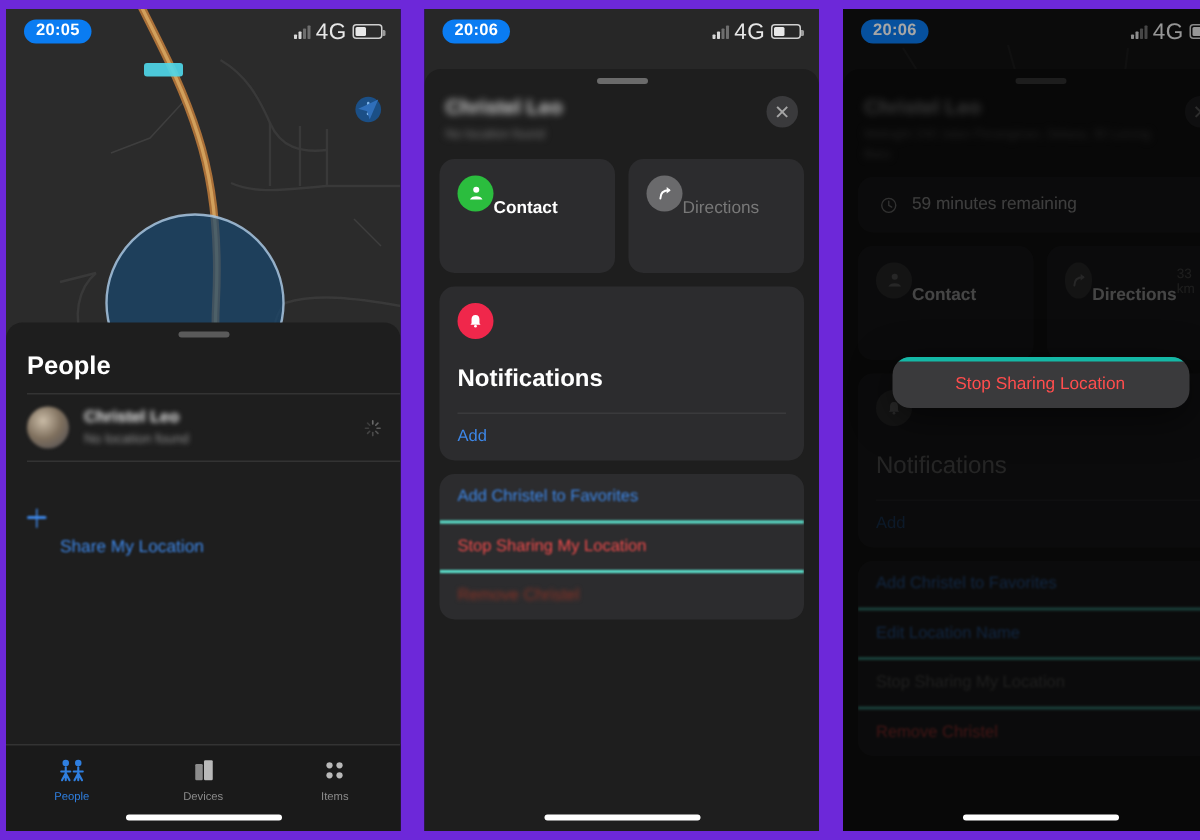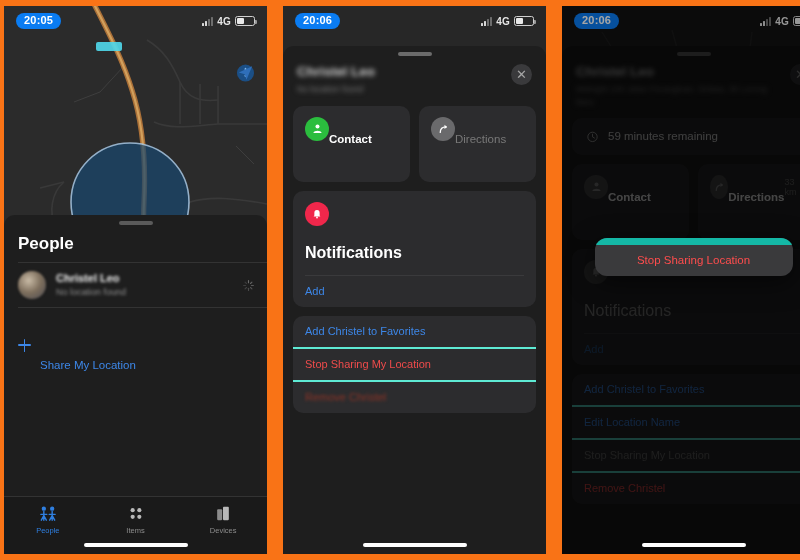--- a/index.html
+++ b/index.html
@@ -6,21 +6,21 @@
   html, body {
     width: 800px; height: 560px;
     background: #ffffff;
     font-family: "Liberation Sans", sans-serif;
     overflow: hidden;
   }
   .stage {
     position: relative;
     width: 800px; height: 560px;
     display: flex;
-    background: #f97316;
+    background: #6d28d9;
   }
 
   
   .panel {
     position: relative;
     width: 263px;
     height: 548px;
     margin-top: 6px;
     background: #000000;
     overflow: hidden;
@@ -51,21 +51,21 @@
   }
   .status-right {
     display: flex; align-items: center; gap: 4px;
   }
   .bars { display: flex; align-items: flex-end; gap: 1px; height: 10px; }
   .bars i { display: block; width: 2px; background: #d8d8d8; border-radius: .5px; }
   .bars i:nth-child(1) { height: 3px; }
   .bars i:nth-child(2) { height: 5px; }
   .bars i:nth-child(3) { height: 7px; background: #6e6e6e; }
   .bars i:nth-child(4) { height: 9px; background: #6e6e6e; }
-  .net { color: #e6e6e6; font-size: 10px; font-weight: bold; letter-spacing: .2px; }
+  .net { color: #e6e6e6; font-size: 15px; font-weight: normal; letter-spacing: .2px; }
   .battery {
     width: 20px; height: 10px;
     border: 1.2px solid #cfcfcf; border-radius: 2.5px;
     position: relative; padding: 1px;
   }
   .battery::after {
     content: ""; position: absolute; right: -3px; top: 3px;
     width: 1.6px; height: 4px; background: #9a9a9a; border-radius: 0 1px 1px 0;
   }
   .battery b { display: block; height: 100%; width: 42%; background: #e8e8e8; border-radius: 1px; }
@@ -254,21 +254,21 @@
     overflow: hidden;
     text-align: center;
     box-shadow: 0 6px 26px rgba(0,0,0,.55);
   }
   .alert-title {
     color: #ffffff; font-size: 10.5px; font-weight: bold;
     line-height: 1.35; padding: 13px 14px 12px;
   }
   .alert-btn {
     font-size: 11.5px; padding: 9px 6px 10px;
-    border-top: 7px solid #14b8a6;
+    border-top: 3px solid #14b8a6;
   }
   .alert-btn--destructive { color: #ff4d4d; }
   .alert-btn--cancel { color: #3d87e8; font-weight: bold; }
 </style>
 </head>
 <body>
 
 <div class="stage">
 
   <div class="panel panel--1">
@@ -378,36 +378,36 @@
             <circle cx="17" cy="4.2" r="2.6" fill="#2f7fe0"></circle>
             <path d="M7 7.6 L7 18 M3.4 11 L10.6 11 M7 12.4 L4 18 M7 12.4 L10 18" stroke="#2f7fe0" stroke-width="1.7" fill="none" stroke-linecap="round"></path>
             <path d="M17 7.6 L17 18 M13.4 11 L20.6 11 M17 12.4 L14 18 M17 12.4 L20 18" stroke="#2f7fe0" stroke-width="1.7" fill="none" stroke-linecap="round"></path>
           </svg>
         </span>
         <span class="tab-label">People</span>
       </div>
       <div class="tab">
         <span class="tab-ico">
           <svg viewBox="0 0 24 20" width="20" height="17">
+            <rect x="5" y="5" width="6" height="13" rx="1" fill="#8c8c8c"></rect>
+            <rect x="12" y="2" width="7" height="16" rx="1" fill="#b9b9b9"></rect>
+          </svg>
+        </span>
+        <span class="tab-label">Devices</span>
+      </div>
+      <div class="tab">
+        <span class="tab-ico">
+          <svg viewBox="0 0 24 20" width="20" height="17">
             <circle cx="8" cy="6" r="2.5" fill="#b9b9b9"></circle>
             <circle cx="16" cy="6" r="2.5" fill="#b9b9b9"></circle>
             <circle cx="8" cy="14" r="2.5" fill="#b9b9b9"></circle>
             <circle cx="16" cy="14" r="2.5" fill="#b9b9b9"></circle>
           </svg>
         </span>
         <span class="tab-label">Items</span>
-      </div>
-      <div class="tab">
-        <span class="tab-ico">
-          <svg viewBox="0 0 24 20" width="20" height="17">
-            <rect x="5" y="5" width="6" height="13" rx="1" fill="#8c8c8c"></rect>
-            <rect x="12" y="2" width="7" height="16" rx="1" fill="#b9b9b9"></rect>
-          </svg>
-        </span>
-        <span class="tab-label">Devices</span>
       </div>
       <div class="home-ind"></div>
     </div>
   </div>
 
   <div class="panel panel--2">
     <div class="map">
       <svg viewBox="0 0 263 548" preserveAspectRatio="xMidYMid slice">
         <rect x="0" y="0" width="263" height="548" fill="#272727"></rect>
         <g stroke="#343434" stroke-width="1.4" fill="none">

